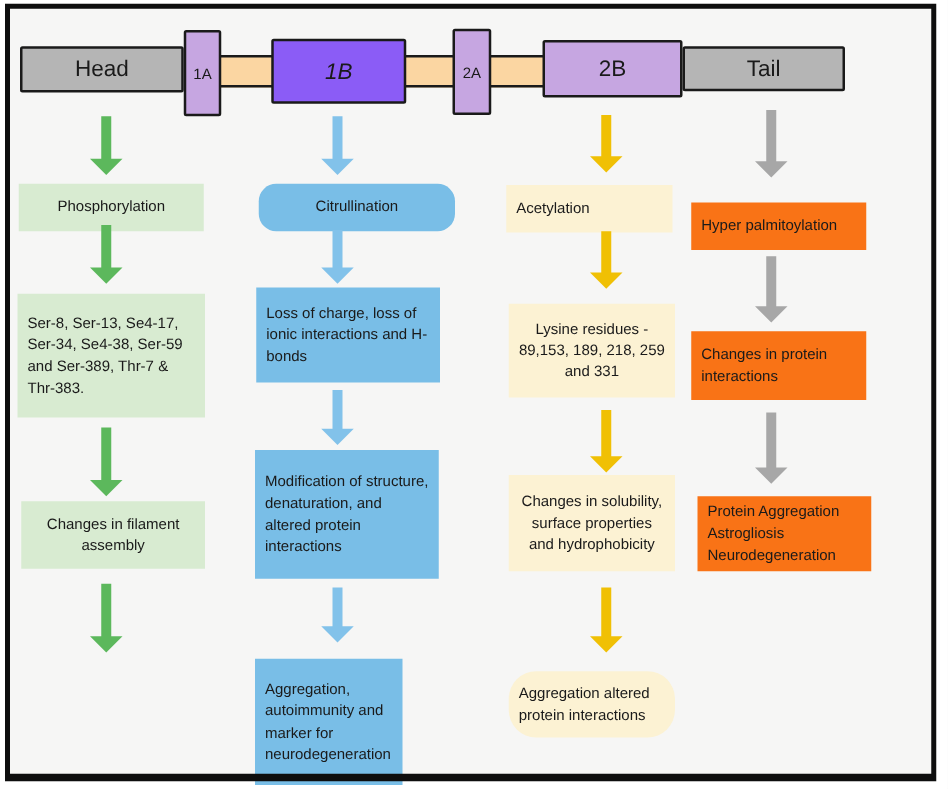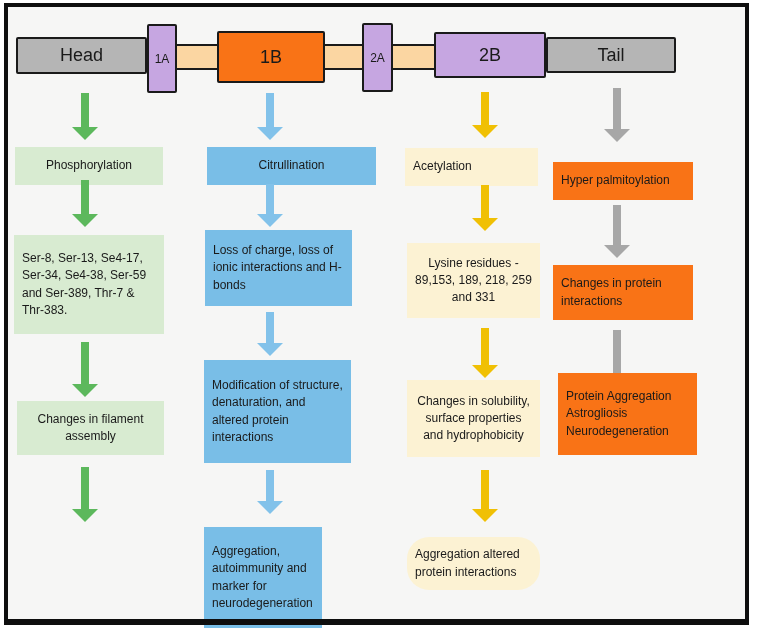--- a/index.html
+++ b/index.html
@@ -22,21 +22,21 @@
     background:#fbd6a2;border:2px solid #1a1a1a;box-sizing:border-box;z-index:1;
   }
   .domain{
     position:absolute;display:flex;align-items:center;justify-content:center;
     border:2.5px solid #1a1a1a;box-sizing:border-box;font-size:18px;z-index:2;
     border-radius:2px;
     text-align:center;
   }
   .domain.gray{background:#b5b5b5;}
   .domain.purple{background:#c6a6e1;z-index:3;}
-  .domain.cyan{background:#f97316;z-index:3;}
+  .domain.cyan{background:#8b5cf6;z-index:3;font-style:italic;}
   .domain.narrow{font-size:12px;}
   
   .box{
     position:absolute;display:flex;flex-direction:column;justify-content:center;
     font-size:12px;line-height:1.42;padding:19px 8px;box-sizing:border-box;z-index:1;
   }
   .box.center{text-align:center;}
   .box.green{background:#d8ebd1;}
   .box.blue{background:#79bee7;}
   .box.cream{background:#fcf2d3;}
@@ -85,21 +85,21 @@
   <div class="box green center" style="left:17px;top:401px;width:147px;height:54px;">Changes in filament assembly</div>
   <div class="arrow a-green" style="left:72px;top:467px;height:55px;">
       <div class="stem"></div>
       <div class="tip"></div>
     </div>
 
   <div class="arrow a-blue" style="left:257px;top:93px;height:47px;">
       <div class="stem"></div>
       <div class="tip"></div>
     </div>
-  <div class="box blue center" style="left:207px;top:147px;width:169px;height:31px;">Citrullination</div>
+  <div class="box blue center" style="left:207px;top:147px;width:157px;height:31px;border-radius:14px;">Citrullination</div>
   <div class="arrow a-blue" style="left:257px;top:184px;height:43px;">
       <div class="stem"></div>
       <div class="tip"></div>
     </div>
   <div class="box blue" style="left:205px;top:230px;width:147px;height:76px;">Loss of charge, loss of ionic interactions and H-bonds</div>
   <div class="arrow a-blue" style="left:257px;top:312px;height:44px;">
       <div class="stem"></div>
       <div class="tip"></div>
     </div>
   <div class="box blue" style="left:204px;top:360px;width:147px;height:103px;">Modification of structure, denaturation, and altered protein interactions</div>
@@ -137,16 +137,16 @@
   <div class="box grayb" style="left:553px;top:162px;width:140px;height:30px;">Hyper palmitoylation</div>
   <div class="arrow a-gray" style="left:604px;top:205px;height:53px;">
       <div class="stem"></div>
       <div class="tip"></div>
     </div>
   <div class="box grayb" style="left:553px;top:265px;width:140px;height:55px;">Changes in protein interactions</div>
   <div class="arrow a-gray" style="left:604px;top:330px;height:57px;">
       <div class="stem"></div>
       <div class="tip"></div>
     </div>
-  <div class="box grayb" style="left:558px;top:373px;width:139px;height:82px;">Protein Aggregation Astrogliosis Neurodegeneration</div>
+  <div class="box grayb" style="left:558px;top:397px;width:139px;height:60px;">Protein Aggregation Astrogliosis Neurodegeneration</div>
 
   <div class="frame-border"></div>
 </div>
 
 </body></html>

